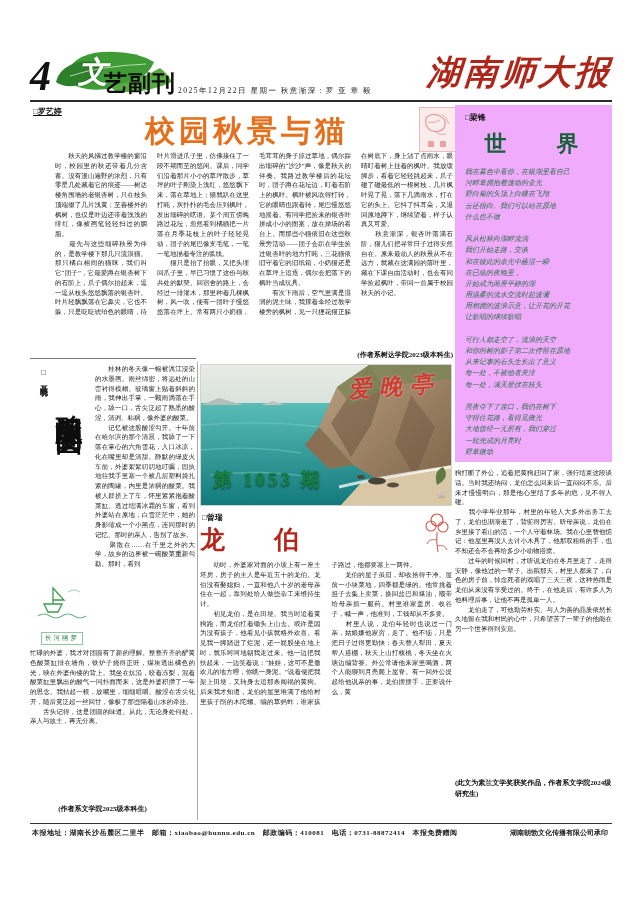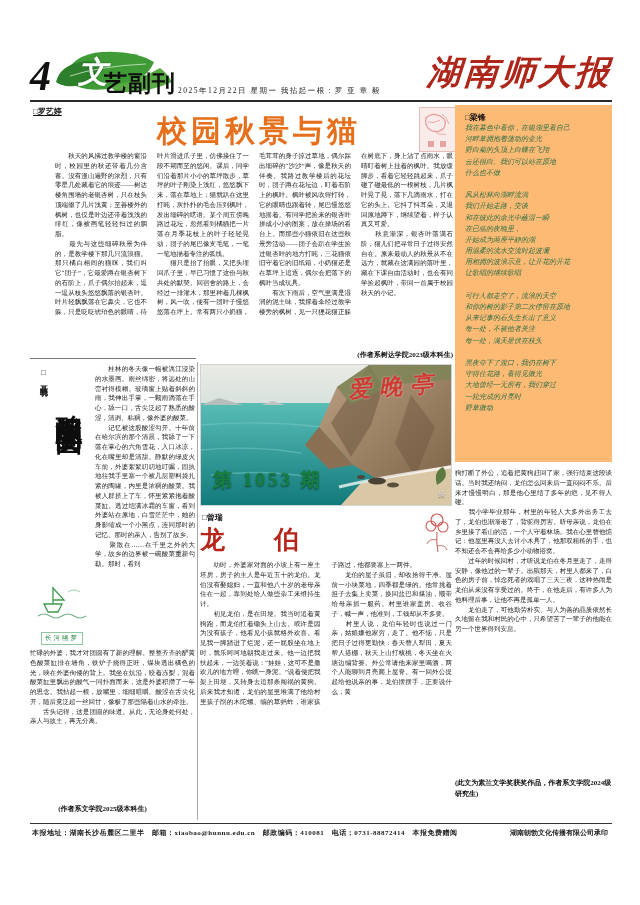--- a/index.html
+++ b/index.html
@@ -24,31 +24,31 @@
   .header-rule { position:absolute; left:30px; top:100px; width:582px; height:2px; background:#2b2b2b; }
 
   
   .byline { font-size:8px; font-weight:bold; color:#111; }
   .smallbody { font-size:6.5px; line-height:1.5; text-align:justify; white-space:pre-line;
     overflow:hidden; color:#1c1c1c; }
   .endnote { font-size:7px; font-weight:bold; color:#111; }
 
   
   .feature-byline { position:absolute; left:33px; top:106px;text-decoration:underline; }
-  .feature-title { position:absolute; left:61px; top:111px; width:396px; text-align:center;
+  .feature-title { position:absolute; left:49px; top:111px; width:396px; text-align:center;
     font-size:30px; font-weight:bold; letter-spacing:4px; color:#e56f1a; }
   .seal { position:absolute; left:419px; top:107px; width:37px; height:45px;
     background:#fbecec; border:1px solid #eabcbc; }
   .feature-body { position:absolute; left:55px; top:151px; width:398px; height:197px;
     column-count:4; column-gap:10px; }
   .feature-note { position:absolute; left:250px; top:350px; width:203px; text-align:right; }
 
   
   .poem-box { position:absolute; left:455px; top:105px; width:157px; height:357px;
-    background:#fdba74; padding:7px 10px; overflow:hidden; }
+    background:#f0abfc; padding:7px 10px; overflow:hidden; }
   .poem-title { text-align:center; font-size:22px; font-weight:bold; color:#17603a;
     letter-spacing:14px; margin:6px 0 8px 10px; }
   .poem-body { font-size:7px; line-height:1.6; color:#2a6e48; white-space:pre-line;
     font-style:italic; }
 
   
   .rule-h-left { position:absolute; left:30px; top:358px; width:166px; height:1px; background:#777; }
   .rule-v-mid { position:absolute; left:197px; top:362px; width:1px; height:458px; background:#aaa; }
 
   
@@ -102,21 +102,21 @@
   <span class="leaf-wrap">
     <svg width="126" height="52" viewBox="0 0 126 52">
       <path d="M14,30 Q22,6 52,4 Q84,2 104,14 Q96,34 64,40 Q30,46 14,30 Z" fill="#3f9b36"></path>
       <path d="M6,34 Q10,18 30,14 Q46,11 54,20 Q44,36 24,38 Q12,39 6,34 Z" fill="#2e7f2c"></path>
       <path d="M60,38 Q86,34 110,20 Q118,26 122,34 Q96,46 66,44 Z" fill="#57ab42"></path>
       <path d="M20,28 Q50,18 96,16" stroke="#e8f5e2" stroke-width="1" fill="none" opacity=".7"></path>
     </svg>
   </span>
   <div class="section-script">文</div>
   <div class="section-rest">艺副刊</div>
-  <div class="date-line">2025年12月22日 星期一 我拈起一根：罗 亚 章 毅</div>
+  <div class="date-line">2025年12月22日 星期一 秋意渐深：罗 亚 章 毅</div>
   <div class="masthead">湖南师大报</div>
   <div class="header-rule"></div>
 
   <div class="byline feature-byline">□罗艺婷</div>
   <h1 class="feature-title">校园秋景与猫</h1>
 
   <span class="seal">
     <svg width="35" height="43" viewBox="0 0 35 43">
       <path d="M6,10 Q12,4 20,8 Q28,12 24,20 Q18,26 10,22 Q4,17 6,10 Z" fill="none" stroke="#e59a9a" stroke-width="1.2"></path>
       <path d="M14,22 Q18,28 26,26 M8,14 Q14,16 20,12 M22,6 Q27,10 29,16" stroke="#eaa7a7" stroke-width="1" fill="none"></path>
@@ -127,20 +127,21 @@
 
   <div class="smallbody feature-body">　　秋天的风拂过教学楼的窗沿时，校园里的秋还带着几分含蓄。没有漫山遍野的浓烈，只有零星几处藏着它的痕迹——树达楼角围墙的老银杏树，只在枝头顶端缀了几片浅黄；至善楼外的枫树，也仅是叶边还带着浅浅的绯红，像被画笔轻轻扫过的胭脂。
 　　最先与这些细碎秋景为伴的，是教学楼下那几只流浪猫。那只橘白相间的猫咪，我们叫它“团子”，它最爱蹲在银杏树下的石阶上，爪子偶尔抬起来，逗一逗从枝头悠悠飘落的银杏叶。叶片轻飘飘落在它鼻尖，它也不躲，只是眨眨琥珀色的眼睛，待叶片滑进爪子里，仿佛接住了一段不期而至的悠闲。课后，同学们沿着那片小小的草坪散步，草坪的叶子刚染上浅红，悠悠飘下来，落在草地上；猫就趴在这里打盹，灰扑扑的毛会压到枫叶，发出细碎的呓语。某个周五傍晚路过花坛，忽然看到橘猫把一片落在月季花枝上的叶子轻轻晃动，团子的尾巴像支毛笔，一笔一笔地描着专注的弧线。
 　　猫只是抬了抬眼，又把头埋回爪子里，早已习惯了这份与秋共处的默契。回宿舍的路上，会经过一排灌木，那里种着几棵枫树，风一吹，便有一团叶子慢悠悠落在坪上。常有两只小奶猫，毛茸茸的身子掠过草地，偶尔踩出细碎的“沙沙”声，像是秋天的伴奏。我路过教学楼后的花坛时，团子蹲在花坛边，盯着石阶上的枫叶。枫叶被风吹得打转，它的眼睛也跟着转，尾巴慢悠悠地摇着。有同学把捡来的银杏叶拼成小小的图案，放在操场的看台上。而那些小猫依旧在这些秋景旁活动——团子会趴在学生捡过银杏叶的地方打盹，三花猫依旧守着它的旧纸箱，小奶猫还是在草坪上追逐，偶尔会把落下的枫叶当成玩具。
 　　有次下雨后，空气里满是湿润的泥土味，我撑着伞经过教学楼旁的枫树，见一只狸花猫正躲在树底下，身上沾了点雨水，眼睛盯着树上挂着的枫叶。我放缓脚步，看着它轻轻跳起来，爪子碰了碰最低的一根树枝，几片枫叶晃了晃，落下几滴雨水，打在它的头上。它抖了抖耳朵，又退回原地蹲下，继续望着，样子认真又可爱。
 　　秋意渐深，银杏叶落满石阶，猫儿们把寻常日子过得安然自在。原来最动人的秋景从不在远方，就藏在这满园的落叶里，藏在下课自由活动时，也会有同学捡起枫叶，带回一首属于校园秋天的小记。</div>
   <div class="endnote feature-note">(作者系树达学院2023级本科生)</div>
 
   <aside class="poem-box">
     <div class="byline">□梁锋</div>
+    <h2 class="poem-title">世　界</h2>
     <div class="poem-body">我在暮色中看你，在银湖里看自己
 河畔草拥抱着荡动的金光
 野白菊的头顶上白蝶在飞翔
 云还很白。我们可以站在原地
 什么也不做
 
 风从松林向湖畔流淌
 我们开始走路，交谈
 和在彼此的余光中蘸湿一瞬
 在已临的夜晚里，

